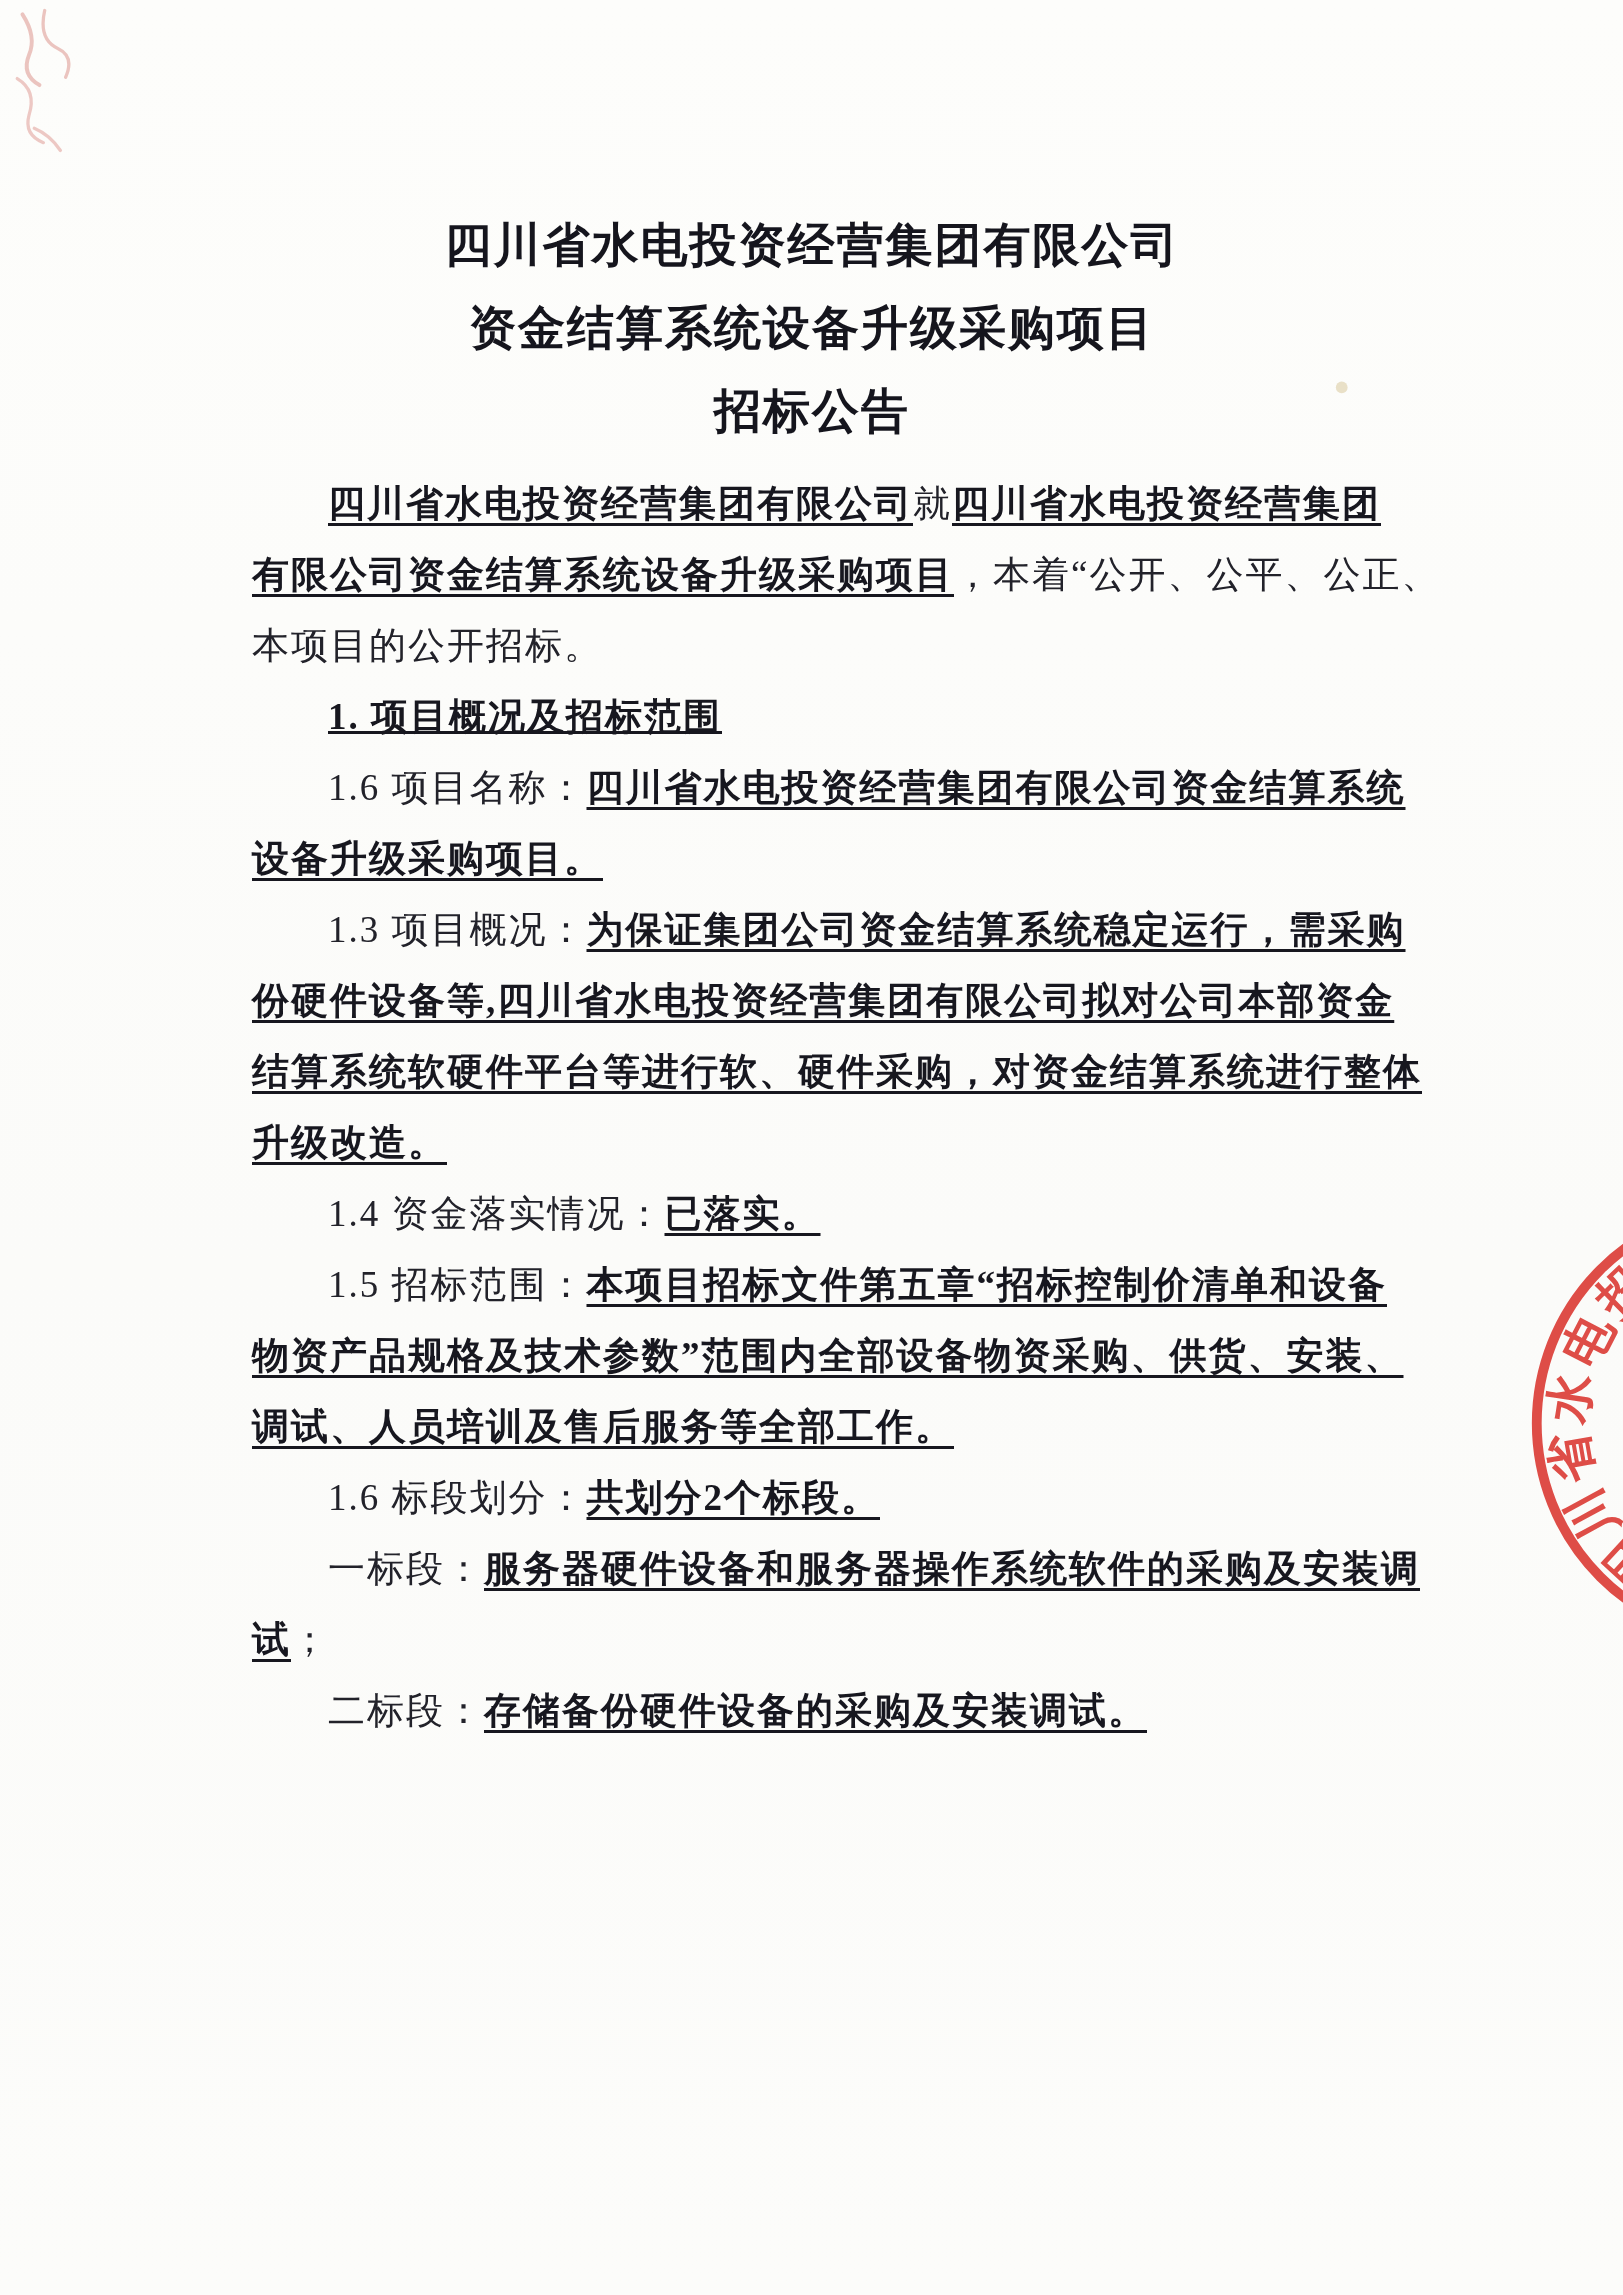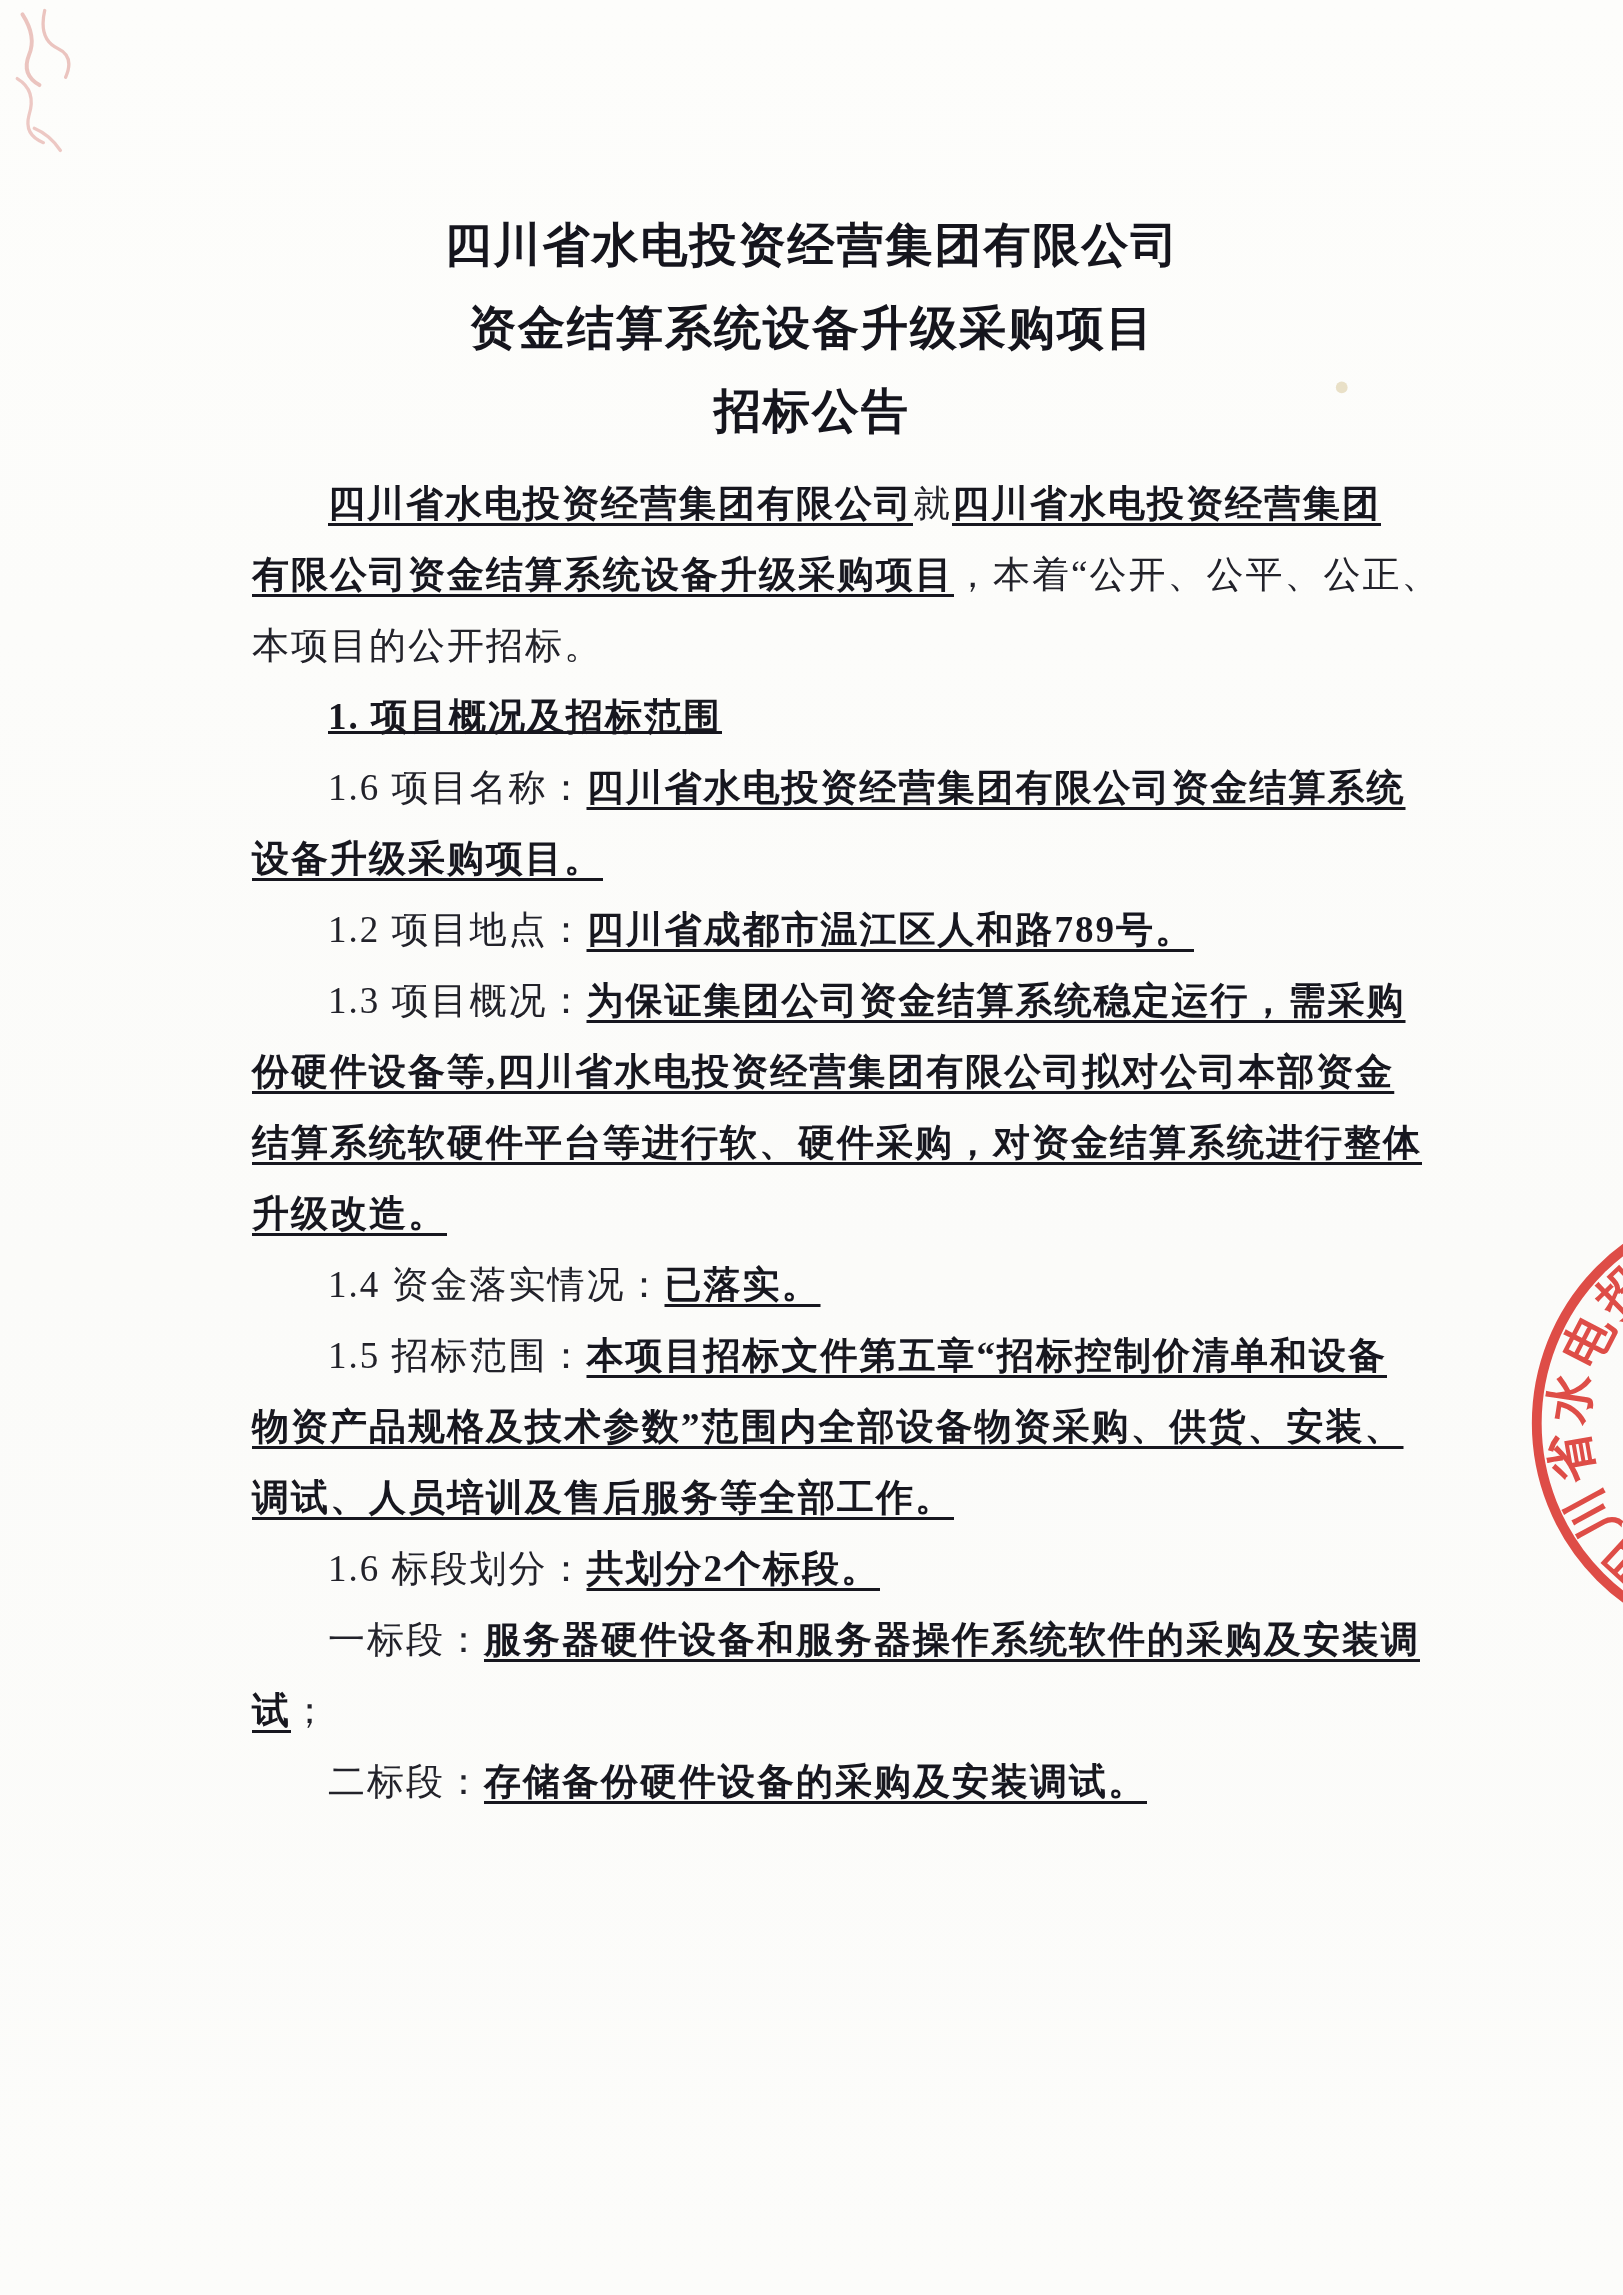--- a/index.html
+++ b/index.html
@@ -66,21 +66,20 @@
     <div class="title-line">招标公告</div>
   </div>
 
 <div class="body-block">
     <div class="line indent"><span class="seg bu">四川省水电投资经营集团有限公司</span><span class="seg ">就</span><span class="seg bu">四川省水电投资经营集团</span></div>
     <div class="line"><span class="seg bu">有限公司资金结算系统设备升级采购项目</span><span class="seg ">，本着“公开、公平、公正、</span></div>
     <div class="line"><span class="seg ">本项目的公开招标。</span></div>
     <div class="line indent"><span class="seg b">1. 项目概况及招标范围</span></div>
     <div class="line indent"><span class="seg ">1.6 项目名称：</span><span class="seg bu">四川省水电投资经营集团有限公司资金结算系统</span></div>
     <div class="line"><span class="seg bu">设备升级采购项目。</span></div>
-    <div class="line indent"><span class="seg ">1.2 项目地点：</span><span class="seg bu">四川省成都市温江区人和路789号。</span></div>
     <div class="line indent"><span class="seg ">1.3 项目概况：</span><span class="seg bu">为保证集团公司资金结算系统稳定运行，需采购</span></div>
     <div class="line"><span class="seg bu">份硬件设备等,四川省水电投资经营集团有限公司拟对公司本部资金</span></div>
     <div class="line"><span class="seg bu">结算系统软硬件平台等进行软、硬件采购，对资金结算系统进行整体</span></div>
     <div class="line"><span class="seg bu">升级改造。</span></div>
     <div class="line indent"><span class="seg ">1.4 资金落实情况：</span><span class="seg bu">已落实。</span></div>
     <div class="line indent"><span class="seg ">1.5 招标范围：</span><span class="seg bu">本项目招标文件第五章“招标控制价清单和设备</span></div>
     <div class="line"><span class="seg bu">物资产品规格及技术参数”范围内全部设备物资采购、供货、安装、</span></div>
     <div class="line"><span class="seg bu">调试、人员培训及售后服务等全部工作。</span></div>
     <div class="line indent"><span class="seg ">1.6 标段划分：</span><span class="seg bu">共划分2个标段。</span></div>
     <div class="line indent"><span class="seg ">一标段：</span><span class="seg bu">服务器硬件设备和服务器操作系统软件的采购及安装调</span></div>

